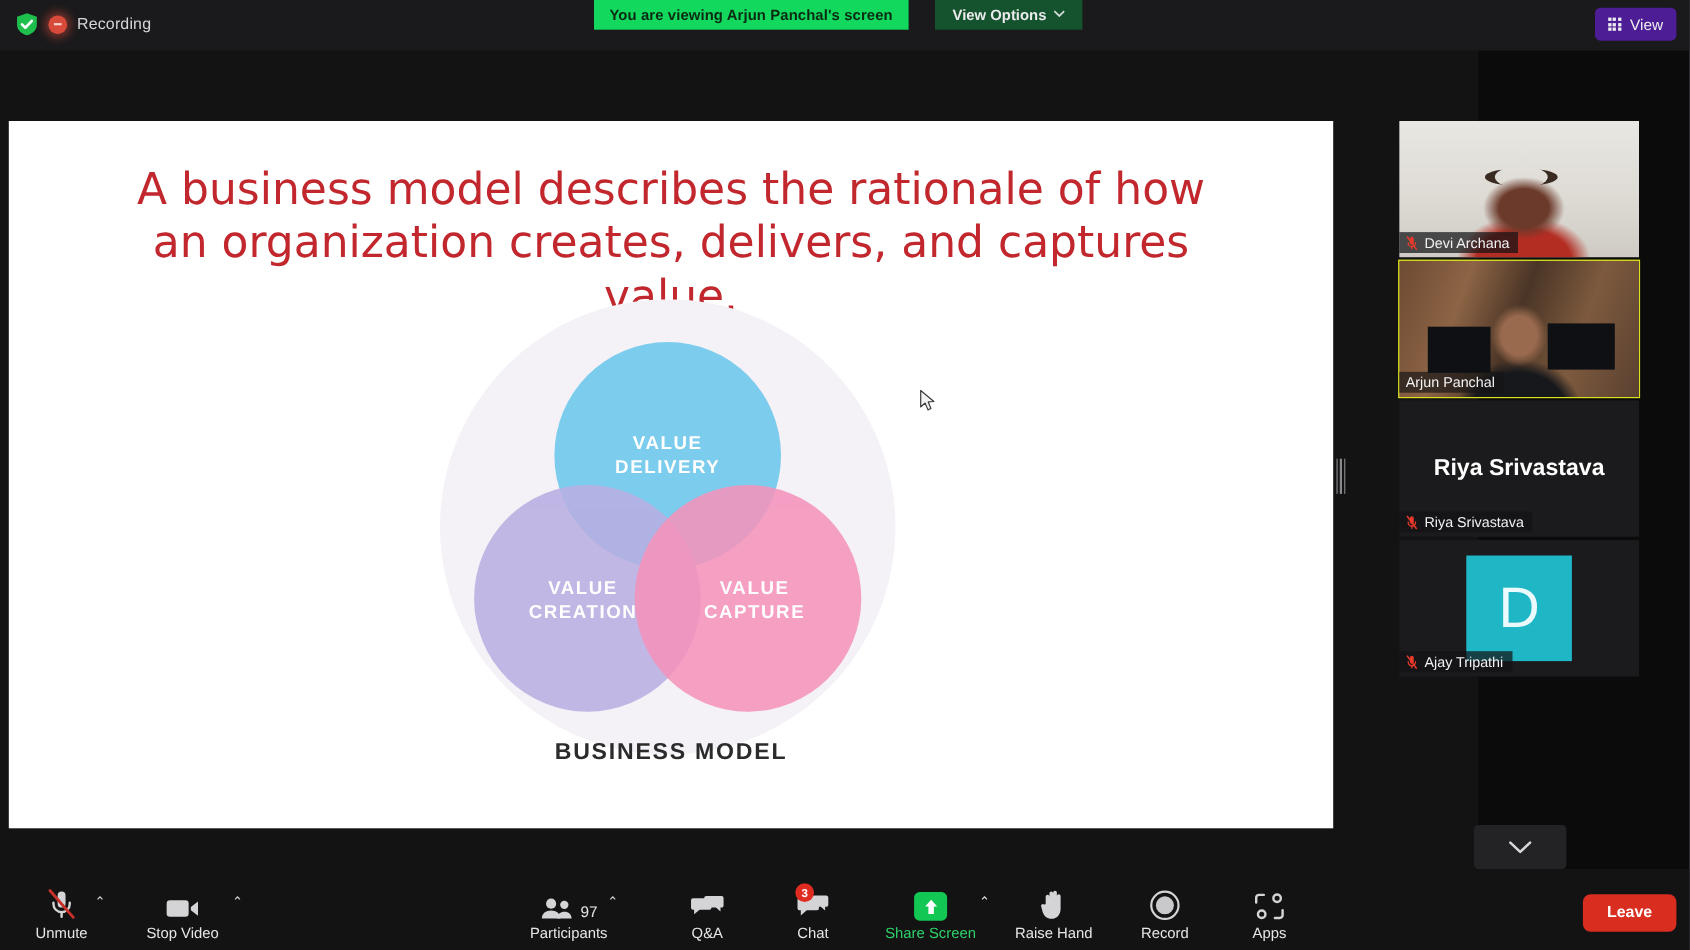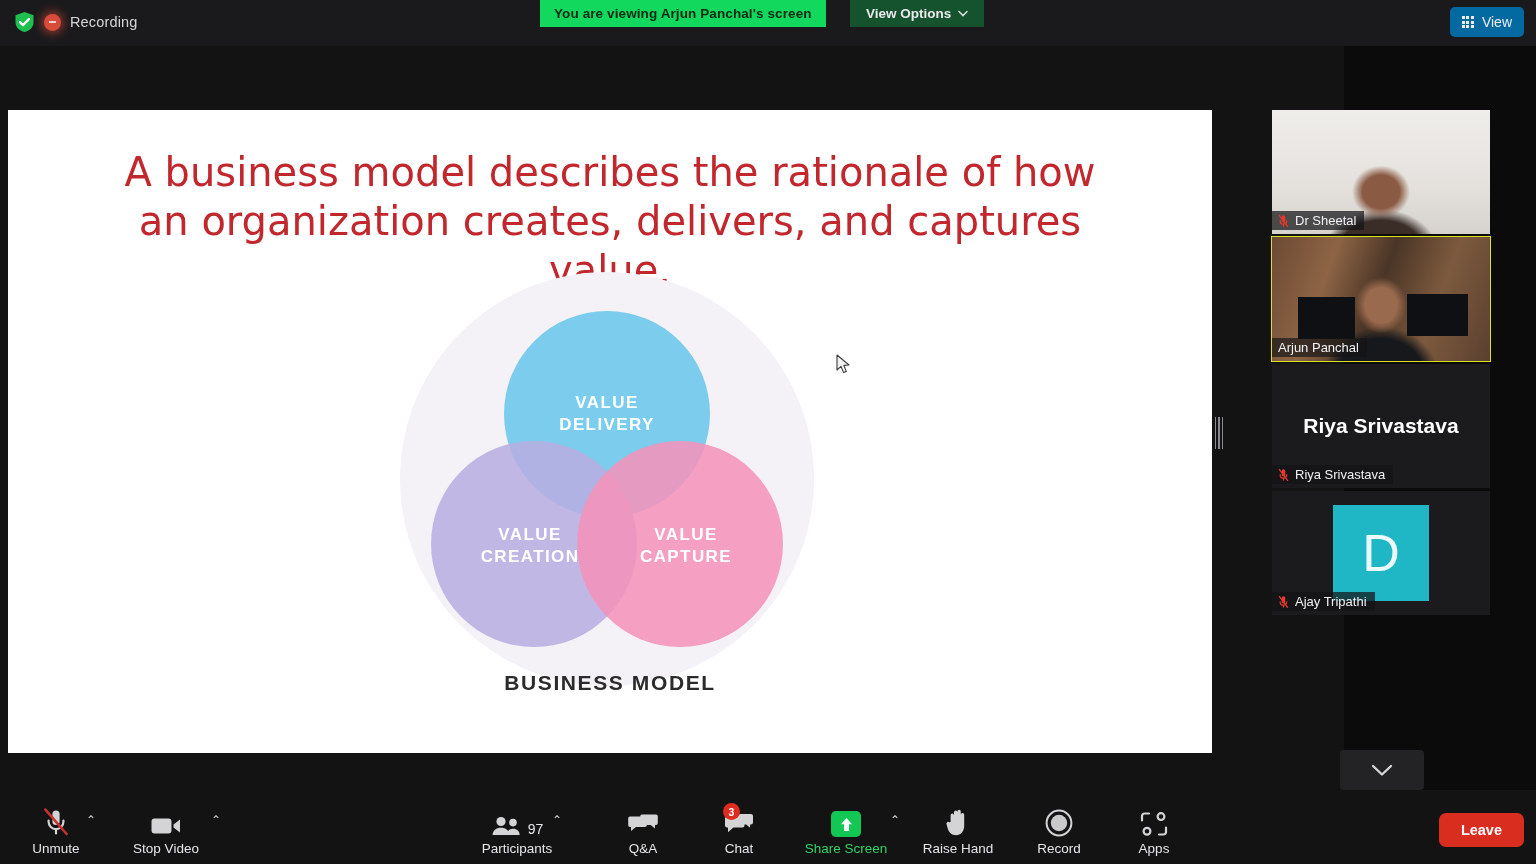--- a/index.html
+++ b/index.html
@@ -40,21 +40,21 @@
     position: absolute; left: 850px; top: 0; height: 27px;
     background: #14532d; color: #eaeaec;
     font-size: 13.5px; font-weight: bold;
     display: flex; align-items: center; gap: 7px; padding: 0 16px;
   }
   .chev-sm { font-size: 10px; opacity: .9; }
 
   .view-btn {
     position: absolute; right: 12px; top: 7px; height: 30px;
     display: flex; align-items: center; gap: 8px;
-    background: #0369a1; border-radius: 5px; padding: 0 12px;
+    background: #4c1d95; border-radius: 5px; padding: 0 12px;
     color: #eeeef0; font-size: 14px;
   }
   .grid-icon { display: grid; grid-template-columns: repeat(3, 3px); grid-template-rows: repeat(3, 3px); gap: 1.5px; }
   .grid-icon span { width: 3px; height: 3px; background: #eeeef0; }
 
   
   .stage { position: absolute; left: 8px; top: 110px; width: 1204px; height: 643px; background: #fff; }
   .slide-title {
     position: absolute; top: 38px; left: 0; width: 100%;
     text-align: center; color: #C1272D;
@@ -227,33 +227,33 @@
   </div>
 
   <div class="drag-handle">
       <i></i>
       <i></i>
       <i></i>
     </div>
 
   <div class="strip">
 
-
     <div class="tile">
-      <div class="cam cam2"></div>
+      <div class="cam cam1"></div>
       <div class="namebar">
         <svg class="micmute" viewBox="0 0 12 15">
             <path d="M6 1.2a1.9 1.9 0 0 1 1.9 1.9v4a1.9 1.9 0 0 1-3.8 0v-4A1.9 1.9 0 0 1 6 1.2Z" fill="#e8392b"></path>
             <path d="M2.4 6.6v.8a3.6 3.6 0 0 0 7.2 0v-.8" stroke="#e8392b" stroke-width="1.3" fill="none"></path>
             <path d="M6 11v2.6" stroke="#e8392b" stroke-width="1.3"></path>
             <path d="M1.2 1 L10.8 14" stroke="#e8392b" stroke-width="1.5"></path>
           </svg>
-        <span>Dr Sheetal</span>
+        <span>Devi Archana</span>
       </div>
     </div>
+
 
     <div class="tile active">
       <div class="cam cam3"></div>
       <div class="namebar">
         <span>Arjun Panchal</span>
       </div>
     </div>
 
     <div class="tile">
       <div class="tile-name-center">Riya Srivastava</div>

